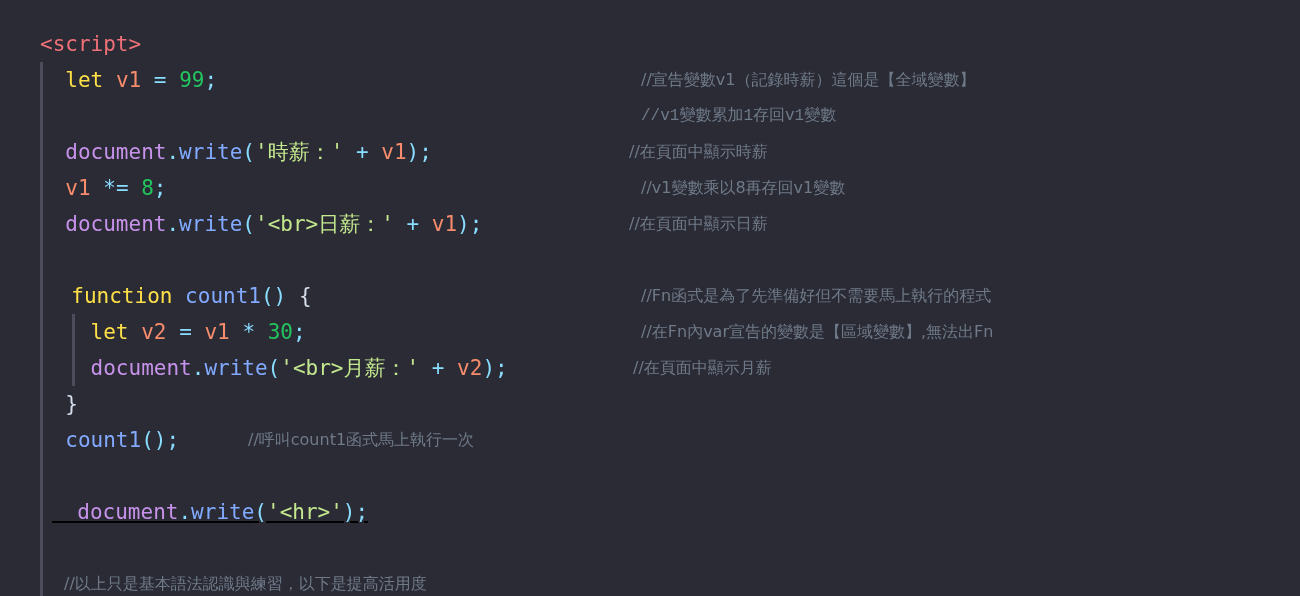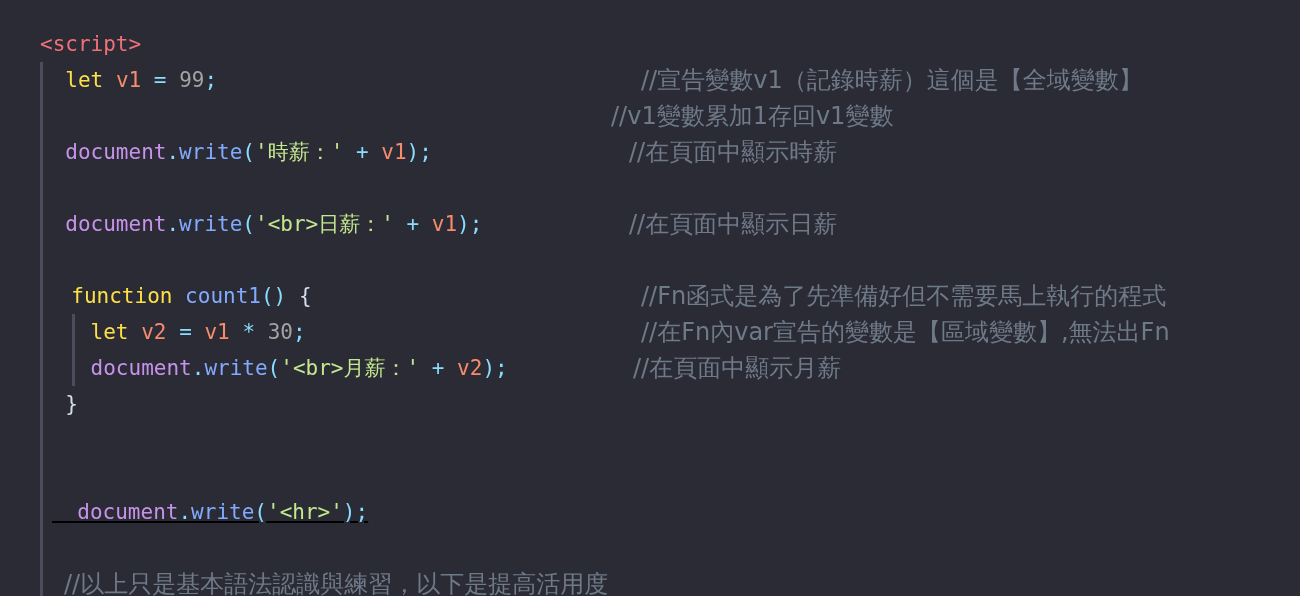--- a/index.html
+++ b/index.html
@@ -53,52 +53,52 @@
   }
   .ltext {
     position: absolute;
     left: 24px;
     top: 0;
   }
   .cmt {
     position: absolute;
     top: 0;
     font-family: "DejaVu Sans", "Liberation Sans", sans-serif;
-    font-size: 24px;
+    font-size: 16px;
     color: #6f7a88;
     white-space: pre;
   }
   .tag      { color: #f07178; }
   .kw       { color: #fde047; }
   .var      { color: #f78c6c; }
-  .num      { color: #a3a3a3; text-align: right; }
+  .num      { color: #22c55e; text-align: right; }
   .op       { color: #89ddff; }
   .punct    { color: #89ddff; }
   .plain    { color: #d6deeb; }
   .fn       { color: #82aaff; }
   .prop     { color: #82aaff; }
   .obj      { color: #c792ea; }
   .str      { color: #c3e88d; text-align: right; }
   .brace    { color: #d6deeb; }
 </style>
 </head>
 <body>
 
 <div id="editor">
   <div class="code-area">
       <div class="line"><span class="ltext" style="left: 24px;"><span class="plain"></span><span class="tag">&lt;script&gt;</span></span></div>
       <div class="line"><span class="guide"></span><span class="ltext" style="left: 24px;"><span class="plain">  </span><span class="kw">let</span> <span class="var">v1</span> <span class="op">=</span> <span class="num">99</span><span class="punct">;</span></span><span class="cmt" style="left: 625px;">//宣告變數v1（記錄時薪）這個是【全域變數】</span></div>
-      <div class="line"><span class="guide"></span><span class="cmt" style="left: 595px;">//v1變數累加1存回v1變數</span></div>
+      <div class="line"><span class="guide"></span><span class="cmt" style="left: 625px; font-family: Liberation Mono, monospace;">//v1變數累加1存回v1變數</span></div>
       <div class="line"><span class="guide"></span><span class="ltext" style="left: 24px;"><span class="plain">  </span><span class="obj">document</span><span class="punct">.</span><span class="prop">write</span><span class="punct">(</span><span class="str">'時薪：'</span> <span class="op">+</span> <span class="var">v1</span><span class="punct">);</span></span><span class="cmt" style="left: 613px;">//在頁面中顯示時薪</span></div>
-      <div class="line"><span class="guide"></span></div>
+      <div class="line"><span class="guide"></span><span class="ltext" style="left: 24px;"><span class="plain">  </span><span class="var">v1</span> <span class="op">*=</span> <span class="num">8</span><span class="punct">;</span></span><span class="cmt" style="left: 625px;">//v1變數乘以8再存回v1變數</span></div>
       <div class="line"><span class="guide"></span><span class="ltext" style="left: 24px;"><span class="plain">  </span><span class="obj">document</span><span class="punct">.</span><span class="prop">write</span><span class="punct">(</span><span class="str">'&lt;br&gt;日薪：'</span> <span class="op">+</span> <span class="var">v1</span><span class="punct">);</span></span><span class="cmt" style="left: 613px;">//在頁面中顯示日薪</span></div>
       <div class="line"><span class="guide"></span><span class="ltext" style="left: 24px;"><span class="plain">  </span></span></div>
       <div class="line"><span class="guide"></span><span class="ltext" style="left: 30px;"><span class="plain">  </span><span class="kw">function</span> <span class="fn">count1</span><span class="punct">()</span> <span class="brace">{</span></span><span class="cmt" style="left: 625px;">//Fn函式是為了先準備好但不需要馬上執行的程式</span></div>
       <div class="line"><span class="guide"></span><span class="guide2"></span><span class="ltext" style="left: 24px;"><span class="plain">    </span><span class="kw">let</span> <span class="var">v2</span> <span class="op">=</span> <span class="var">v1</span> <span class="op">*</span> <span class="num">30</span><span class="punct">;</span></span><span class="cmt" style="left: 625px;">//在Fn內var宣告的變數是【區域變數】,無法出Fn</span></div>
       <div class="line"><span class="guide"></span><span class="guide2"></span><span class="ltext" style="left: 24px;"><span class="plain">    </span><span class="obj">document</span><span class="punct">.</span><span class="prop">write</span><span class="punct">(</span><span class="str">'&lt;br&gt;月薪：'</span> <span class="op">+</span> <span class="var">v2</span><span class="punct">);</span></span><span class="cmt" style="left: 617px;">//在頁面中顯示月薪</span></div>
       <div class="line"><span class="guide"></span><span class="ltext" style="left: 24px;"><span class="plain">  </span><span class="brace">}</span></span></div>
-      <div class="line"><span class="guide"></span></div>
+      <div class="line"><span class="guide"></span><span class="ltext" style="left: 24px;"><span class="plain">  </span><span class="fn">count1</span><span class="punct">();</span></span><span class="cmt" style="left: 232px;">//呼叫count1函式馬上執行一次</span></div>
       <div class="line"><span class="guide"></span><span class="ltext" style="left: 24px;"><span class="plain">  </span></span></div>
       <div class="line"><span class="guide"></span><span class="ltext" style="left: 36px; text-decoration: underline;"><span class="plain">  </span><span class="obj">document</span><span class="punct">.</span><span class="prop">write</span><span class="punct">(</span><span class="str">'&lt;hr&gt;'</span><span class="punct">);</span></span></div>
       <div class="line"><span class="guide"></span><span class="ltext" style="left: 24px;"><span class="plain">  </span></span></div>
       <div class="line"><span class="guide"></span><span class="ltext" style="left: 24px;"><span class="plain">  </span></span><span class="cmt" style="left: 48px;">//以上只是基本語法認識與練習，以下是提高活用度</span></div>
     </div>
 </div>
 
 </body></html>

